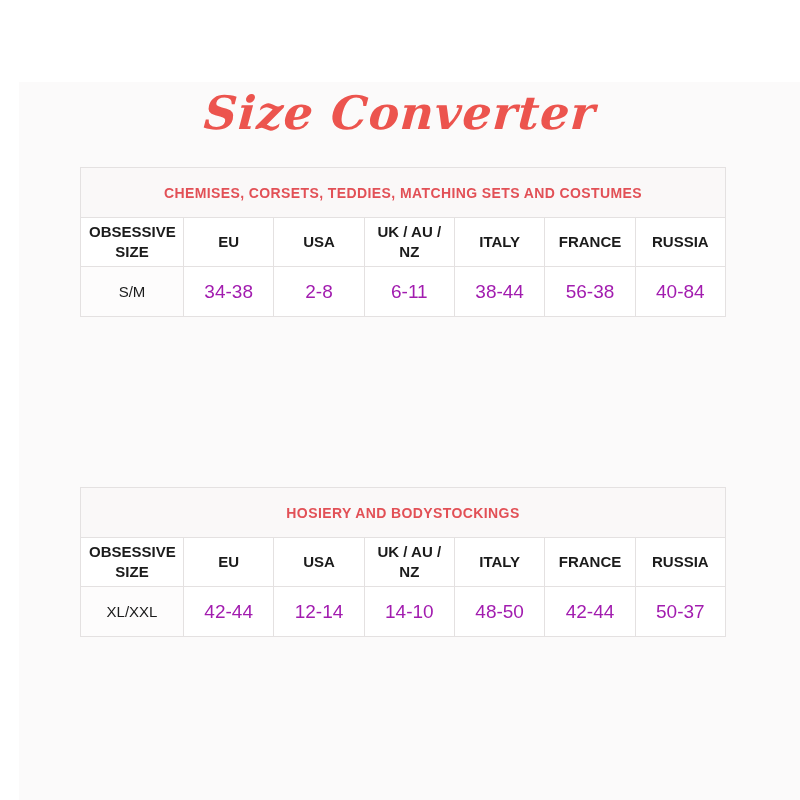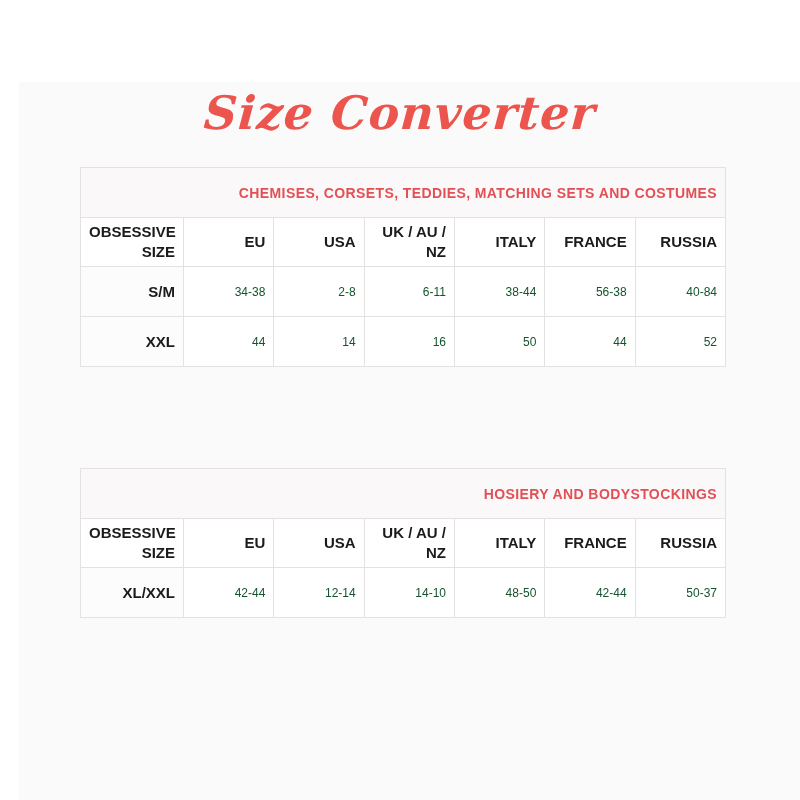--- a/index.html
+++ b/index.html
@@ -36,24 +36,24 @@
   }
   table.size-table {
     position: absolute;
     left: 80px;
     width: 646px;
     border-collapse: collapse;
     table-layout: fixed;
     background: #ffffff;
   }
   #table-chemises { top: 167px; }
-  #table-hosiery  { top: 468px; padding-left: 33px; }
+  #table-hosiery  { top: 487px; padding-left: 33px; }
   th, td {
     border: 1px solid #e4e1e1;
-    text-align: right;
+    text-align: center;
     vertical-align: middle;
     padding: 0 8px;
     box-sizing: border-box;
   }
   tr.table-title-row th {
     height: 50px;
     background: #faf8f8;
     color: #e25056;
     font-size: 14px;
     font-weight: 700;
@@ -63,28 +63,28 @@
     height: 49px;
     background: #ffffff;
     color: #1b1b1b;
     font-size: 15px;
     font-weight: 700;
     line-height: 1.35;
   }
   td {
     height: 50px;
     background: #ffffff;
-    color: #14532d;
-    font-size: 12px;
+    color: #a21caf;
+    font-size: 19px;
   }
   td.row-label {
     background: #fdfcfc;
     color: #1b1b1b;
     font-size: 15px;
-    font-weight: 700;
+    font-weight: 400;
   }
 </style>
 </head>
 <body>
 
 <div class="content-panel"></div>
 
 <h1 class="page-title">Size Converter</h1>
 
 <table class="size-table" id="table-chemises">
@@ -114,29 +114,20 @@
   <tbody>
     <tr>
       <td class="row-label">S/M</td>
       <td>34-38</td>
       <td>2-8</td>
       <td>6-11</td>
       <td>38-44</td>
       <td>56-38</td>
       <td>40-84</td>
     </tr>
-    <tr>
-      <td class="row-label">XXL</td>
-      <td>44</td>
-      <td>14</td>
-      <td>16</td>
-      <td>50</td>
-      <td>44</td>
-      <td>52</td>
-    </tr>
   </tbody>
 </table>
 
 <table class="size-table" id="table-hosiery">
   <colgroup>
     <col style="width:103px">
     <col>
       <col>
       <col>
       <col>

